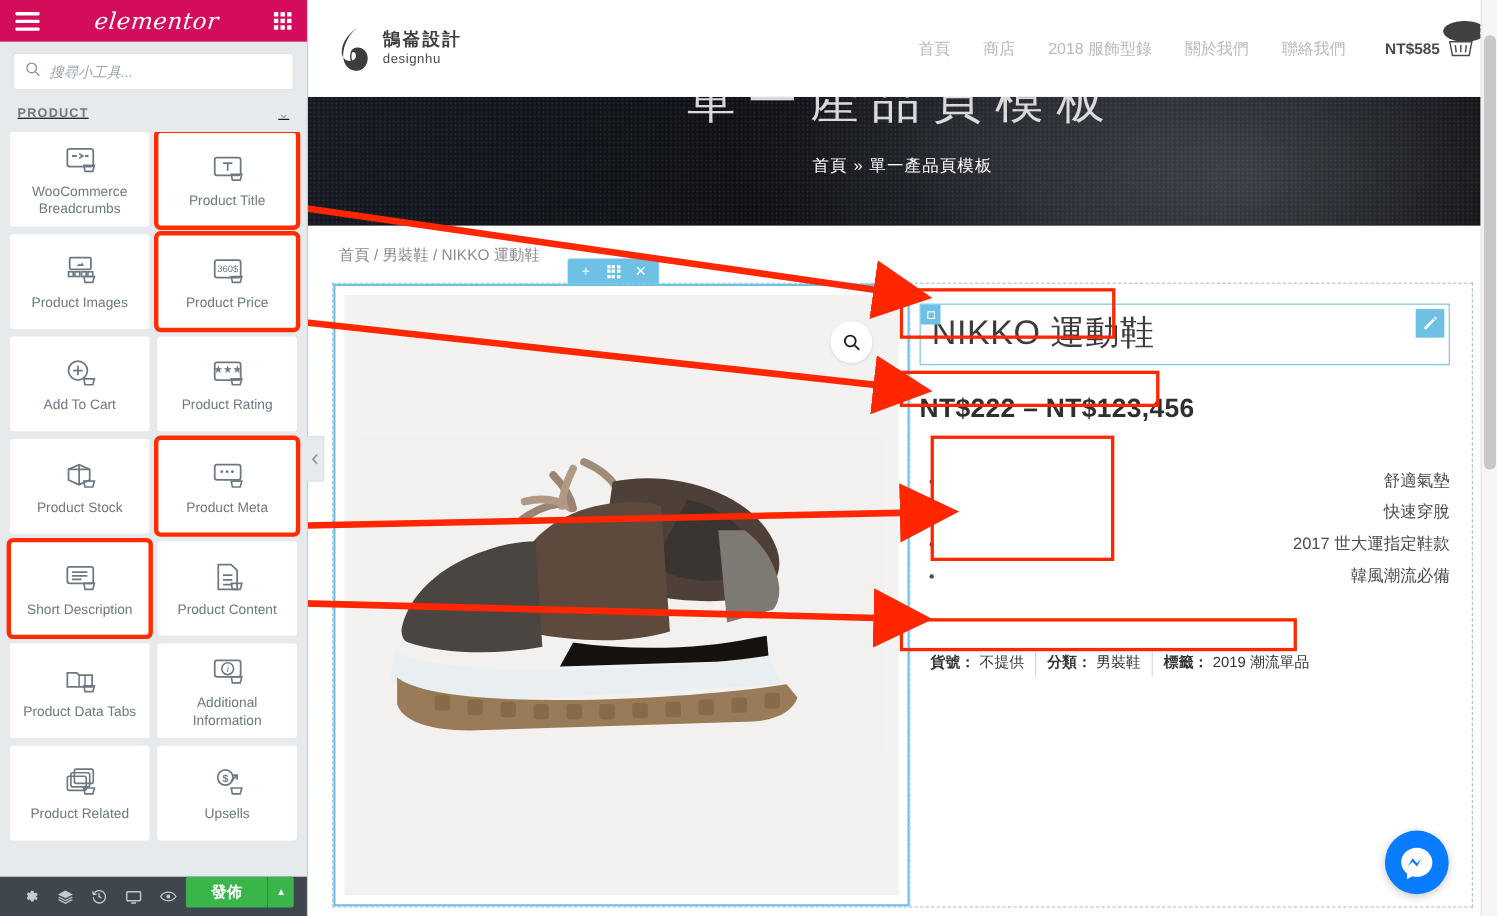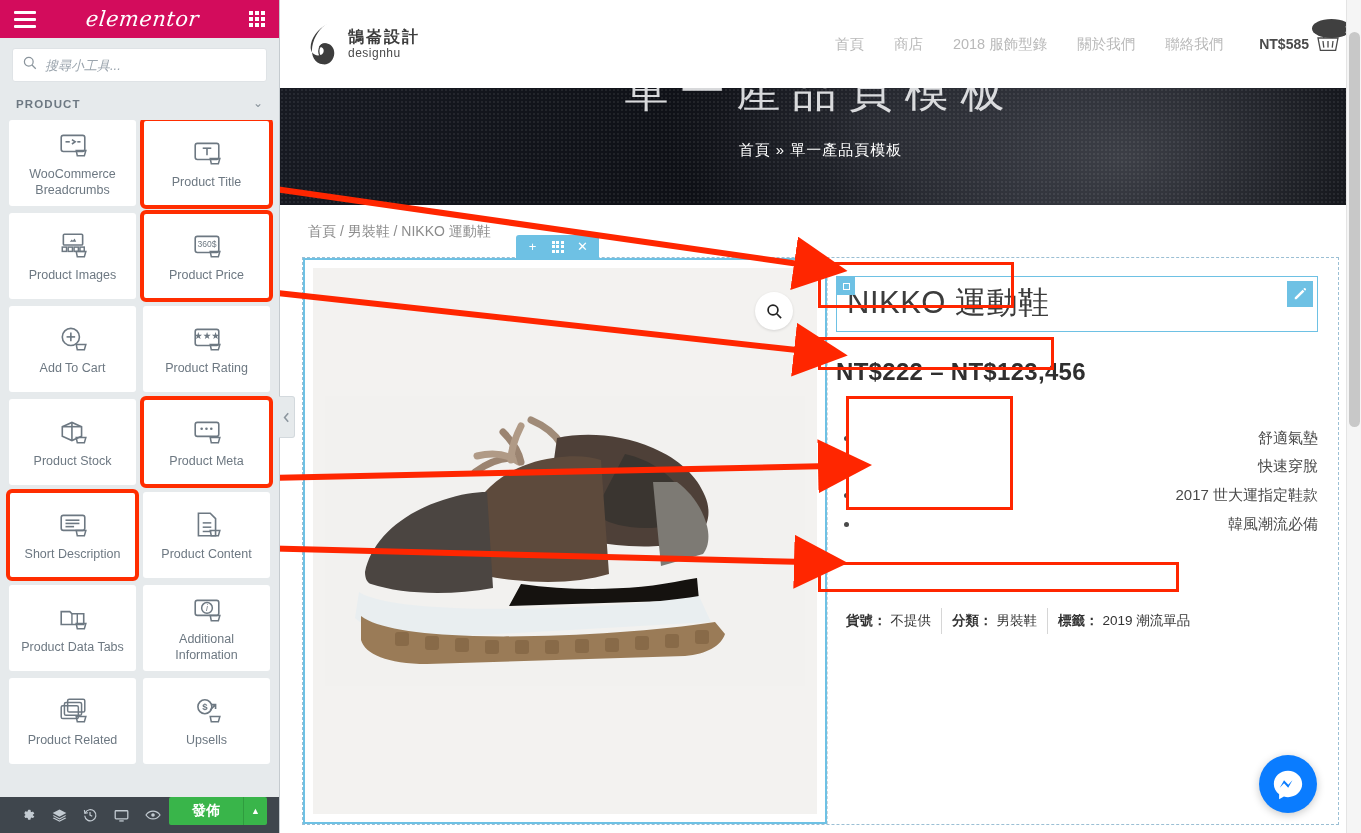--- a/index.html
+++ b/index.html
@@ -40,22 +40,22 @@
     height: 34px; display: flex; align-items: center; padding: 0 10px; gap: 8px;
   }
   #panel-search svg { flex: 0 0 auto; }
   #panel-search input {
     border: 0; outline: 0; width: 100%; font-size: 13px; color: #6d7882;
     font-family: "Liberation Sans", sans-serif; font-style: italic; background: transparent;
   }
   #panel-search input::placeholder { color: #9aa4ad; font-style: italic; }
 
   #cat-header {
-    display: flex; align-items: flex-end; justify-content: space-between;
-    padding: 6px 16px 10px 16px; flex: 0 0 auto; cursor: pointer;
+    display: flex; align-items: center; justify-content: space-between;
+    padding: 6px 16px 10px 16px; flex: 0 0 auto; cursor: pointer; text-decoration: underline;
   }
   #cat-header .cat-title {
     font-size: 11.5px; letter-spacing: 1.1px; color: #6d7882; font-weight: 600;
   }
   .chev { color: #8a949c; font-size: 12px; }
 
   #widget-grid {
     flex: 1 1 auto; overflow: hidden;
     display: grid; grid-template-columns: 1fr 1fr;
     gap: 7px; padding: 0 9px 8px 9px;
@@ -630,21 +630,21 @@
 
         <div class="widget-box" id="short-desc" style="margin-top:34px">
           <ul>
             <li>舒適氣墊</li>
             <li>快速穿脫</li>
             <li>2017 世大運指定鞋款</li>
             <li>韓風潮流必備</li>
           </ul>
         </div>
 
-        <div class="widget-box" style="margin-top:69px">
+        <div class="widget-box" style="margin-top:50px">
           <div id="product-meta">
             <span class="meta-cell">
               <span class="mk">貨號：</span>
               <span class="mv">不提供</span>
             </span>
             <span class="meta-cell">
               <span class="mk">分類：</span>
               <span class="mv">男裝鞋</span>
             </span>
             <span class="meta-cell">

